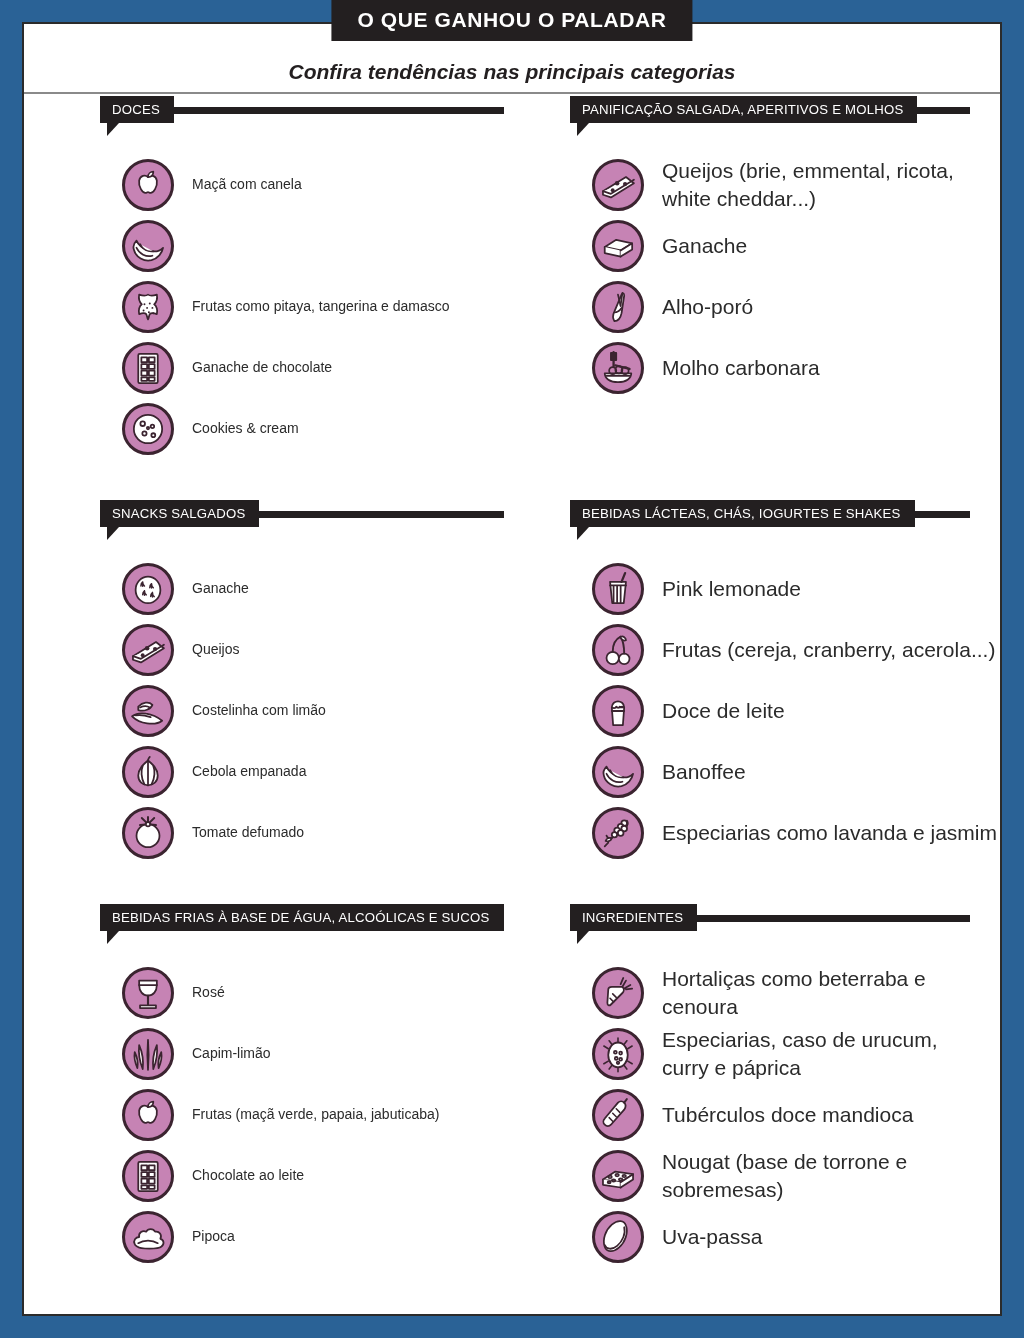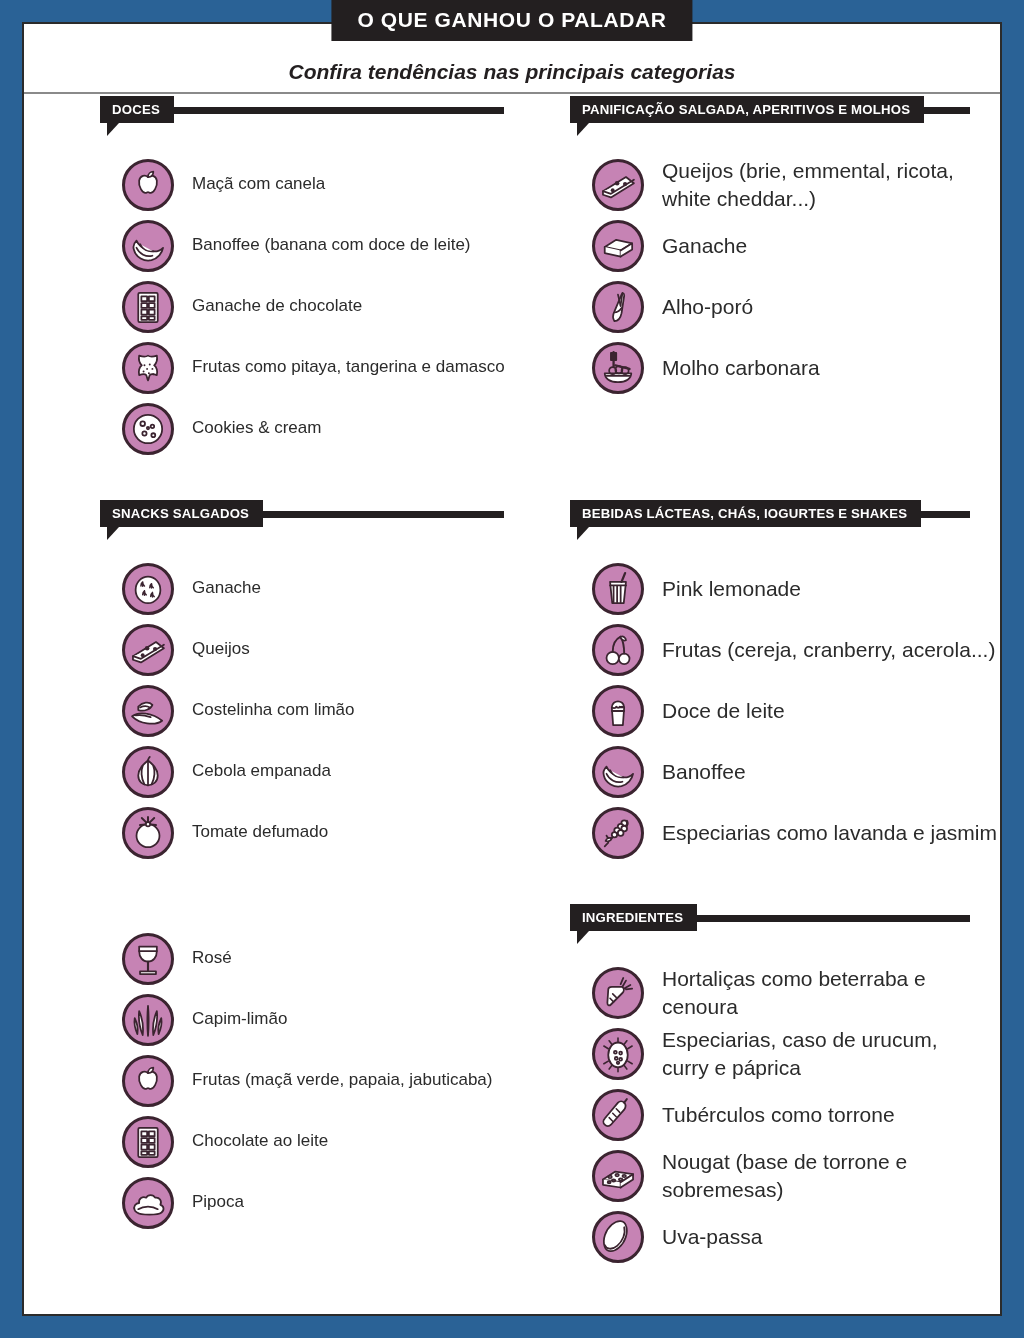--- a/index.html
+++ b/index.html
@@ -64,21 +64,21 @@
     left: 0; top: 11px;
     height: 7px;
     background: #231f20;
   }
   .sec-label {
     position: absolute;
     left: 0; top: 0;
     background: #231f20;
     color: #ffffff;
     font-size: 13.2px;
-    font-weight: bold;
+    font-weight: normal;
     letter-spacing: 0.2px;
     font-stretch: condensed;
     padding: 6px 14px 6px 12px;
     white-space: nowrap;
     z-index: 2;
   }
   .sec-pointer {
     position: absolute;
     left: 7px; top: 100%;
     width: 0; height: 0;
@@ -101,21 +101,21 @@
     background: #c683b4;
     border: 3px solid #3b2430;
     display: flex;
     align-items: center;
     justify-content: center;
     overflow: hidden;
   }
   .icon-circle svg { display: block; }
   .item-label {
     margin-left: 18px;
-    font-size: 17px;
+    font-size: 14px;
     line-height: 1.33;
     color: #2b2b2b;
     white-space: pre-line;
   }
   .col-right .item-label { font-size: 21px; }
 </style>
 </head>
 <body>
 
 <div class="page-frame">
@@ -146,21 +146,37 @@
           <div class="item">
             <div class="icon-circle">
               <svg width="52" height="52" viewBox="0 0 52 52">
                 <g fill="#fff" stroke="#3b2430" stroke-width="2" stroke-linejoin="round" stroke-linecap="round">
                   <path d="M10 30c2 9 12 14 20 12 7-2 12-8 13-14-4 4-10 5-16 3-7-2-12-6-14-11-3 3-4 7-3 10z"></path>
                   <path d="M13 28c3 7 11 11 18 9"></path>
                   <path d="M17 24c3 6 9 9 15 8"></path>
                 </g>
               </svg>
             </div>
-            <div class="item-label">Banoffee (banana com doce de leite)</div>
+          </div>
+          <div class="item">
+            <div class="icon-circle">
+              <svg width="52" height="52" viewBox="0 0 52 52">
+                <g fill="#fff" stroke="#3b2430" stroke-width="2" stroke-linejoin="round" stroke-linecap="round">
+                  <path d="M26 12c3 2 7 1 10 0 1 5-1 9-3 11 3 2 4 7 3 11-3-1-6-2-8 0-1 2-1 4-2 6-1-2-1-4-2-6-2-2-5-1-8 0-1-4 0-9 3-11-2-2-4-6-3-11 3 1 7 2 10 0z"></path>
+                  <circle cx="22" cy="23" r="1.1" fill="#3b2430" stroke="none"></circle>
+                  <circle cx="28" cy="22" r="1.1" fill="#3b2430" stroke="none"></circle>
+                  <circle cx="25" cy="27" r="1.1" fill="#3b2430" stroke="none"></circle>
+                  <circle cx="31" cy="27" r="1.1" fill="#3b2430" stroke="none"></circle>
+                  <circle cx="21" cy="30" r="1.1" fill="#3b2430" stroke="none"></circle>
+                  <circle cx="27" cy="32" r="1.1" fill="#3b2430" stroke="none"></circle>
+                  <circle cx="32" cy="33" r="1.1" fill="#3b2430" stroke="none"></circle>
+                </g>
+              </svg>
+            </div>
+            <div class="item-label">Frutas como pitaya, tangerina e damasco</div>
           </div>
           <div class="item">
             <div class="icon-circle">
               <svg width="52" height="52" viewBox="0 0 52 52">
                 <g fill="#fff" stroke="#3b2430" stroke-width="2" stroke-linejoin="round" stroke-linecap="round">
                   <rect x="15" y="10" width="22" height="33" rx="1.5"></rect>
                   <rect x="18.5" y="14" width="6.5" height="5.5"></rect>
                   <rect x="27" y="14" width="6.5" height="5.5"></rect>
                   <rect x="18.5" y="21.5" width="6.5" height="5.5"></rect>
                   <rect x="27" y="21.5" width="6.5" height="5.5"></rect>
@@ -170,37 +186,20 @@
                   <rect x="27" y="36.5" width="6.5" height="4"></rect>
                 </g>
               </svg>
             </div>
             <div class="item-label">Ganache de chocolate</div>
           </div>
           <div class="item">
             <div class="icon-circle">
               <svg width="52" height="52" viewBox="0 0 52 52">
                 <g fill="#fff" stroke="#3b2430" stroke-width="2" stroke-linejoin="round" stroke-linecap="round">
-                  <path d="M26 12c3 2 7 1 10 0 1 5-1 9-3 11 3 2 4 7 3 11-3-1-6-2-8 0-1 2-1 4-2 6-1-2-1-4-2-6-2-2-5-1-8 0-1-4 0-9 3-11-2-2-4-6-3-11 3 1 7 2 10 0z"></path>
-                  <circle cx="22" cy="23" r="1.1" fill="#3b2430" stroke="none"></circle>
-                  <circle cx="28" cy="22" r="1.1" fill="#3b2430" stroke="none"></circle>
-                  <circle cx="25" cy="27" r="1.1" fill="#3b2430" stroke="none"></circle>
-                  <circle cx="31" cy="27" r="1.1" fill="#3b2430" stroke="none"></circle>
-                  <circle cx="21" cy="30" r="1.1" fill="#3b2430" stroke="none"></circle>
-                  <circle cx="27" cy="32" r="1.1" fill="#3b2430" stroke="none"></circle>
-                  <circle cx="32" cy="33" r="1.1" fill="#3b2430" stroke="none"></circle>
-                </g>
-              </svg>
-            </div>
-            <div class="item-label">Frutas como pitaya, tangerina e damasco</div>
-          </div>
-          <div class="item">
-            <div class="icon-circle">
-              <svg width="52" height="52" viewBox="0 0 52 52">
-                <g fill="#fff" stroke="#3b2430" stroke-width="2" stroke-linejoin="round" stroke-linecap="round">
                   <circle cx="26" cy="26" r="16"></circle>
                   <circle cx="20" cy="20" r="2.6" fill="none"></circle>
                   <circle cx="31" cy="23" r="2" fill="none"></circle>
                   <circle cx="22" cy="31" r="2.4" fill="none"></circle>
                   <circle cx="32" cy="33" r="2.2" fill="none"></circle>
                   <circle cx="26" cy="25" r="1.3" fill="none"></circle>
                 </g>
               </svg>
             </div>
             <div class="item-label">Cookies &amp; cream</div>
@@ -418,20 +417,24 @@
                   <path d="M19 32c-3-1-6 0-7 3 3 1 6 0 7-3z"></path>
                   <path d="M15 37l-4 4" fill="none" stroke-width="2"></path>
                 </g>
               </svg>
             </div>
             <div class="item-label">Especiarias como lavanda e jasmim</div>
           </div>
         </div>
       </div>
       <div class="section">
+        <div class="sec-head">
+          <div class="sec-bar" style="width: 404px;"></div>
+          <div class="sec-label">BEBIDAS FRIAS À BASE DE ÁGUA, ALCOÓLICAS E SUCOS<div class="sec-pointer"></div></div>
+        </div>
         <div class="items">
           <div class="item">
             <div class="icon-circle">
               <svg width="52" height="52" viewBox="0 0 52 52">
                 <g fill="#fff" stroke="#3b2430" stroke-width="2" stroke-linejoin="round" stroke-linecap="round">
                   <path d="M16 12h20v5c0 7-4 12-10 12s-10-5-10-12z"></path>
                   <path d="M16 17h20"></path>
                   <path d="M26 29v10" stroke-width="2.4" fill="none"></path>
                   <path d="M17 40h18v3H17z"></path>
                 </g>
@@ -533,21 +536,21 @@
           <div class="item">
             <div class="icon-circle">
               <svg width="52" height="52" viewBox="0 0 52 52">
                 <g fill="#fff" stroke="#3b2430" stroke-width="2" stroke-linejoin="round" stroke-linecap="round">
                   <path d="M33 12c2 2 2 5 0 8L18 37c-2 2-5 2-7 0s-2-5 0-7l15-18c2-2 5-2 7 0z"></path>
                   <path d="M24 19l4 4M20 24l4 4M16 29l4 4" fill="none" stroke-width="1.7"></path>
                   <path d="M33 12l3-4" stroke-width="2.2" fill="none"></path>
                 </g>
               </svg>
             </div>
-            <div class="item-label">Tubérculos como torrone</div>
+            <div class="item-label">Tubérculos doce mandioca</div>
           </div>
           <div class="item">
             <div class="icon-circle">
               <svg width="52" height="52" viewBox="0 0 52 52">
                 <g fill="#fff" stroke="#3b2430" stroke-width="2" stroke-linejoin="round" stroke-linecap="round">
                   <path d="M9 30l14-9 20 3-14 9-20-3z"></path>
                   <path d="M9 30v6l20 3v-6"></path>
                   <path d="M29 33l14-9v6l-14 9"></path>
                   <ellipse cx="17" cy="27" rx="2" ry="1.3" fill="none"></ellipse>
                   <ellipse cx="25" cy="25" rx="2" ry="1.3" fill="none"></ellipse>

